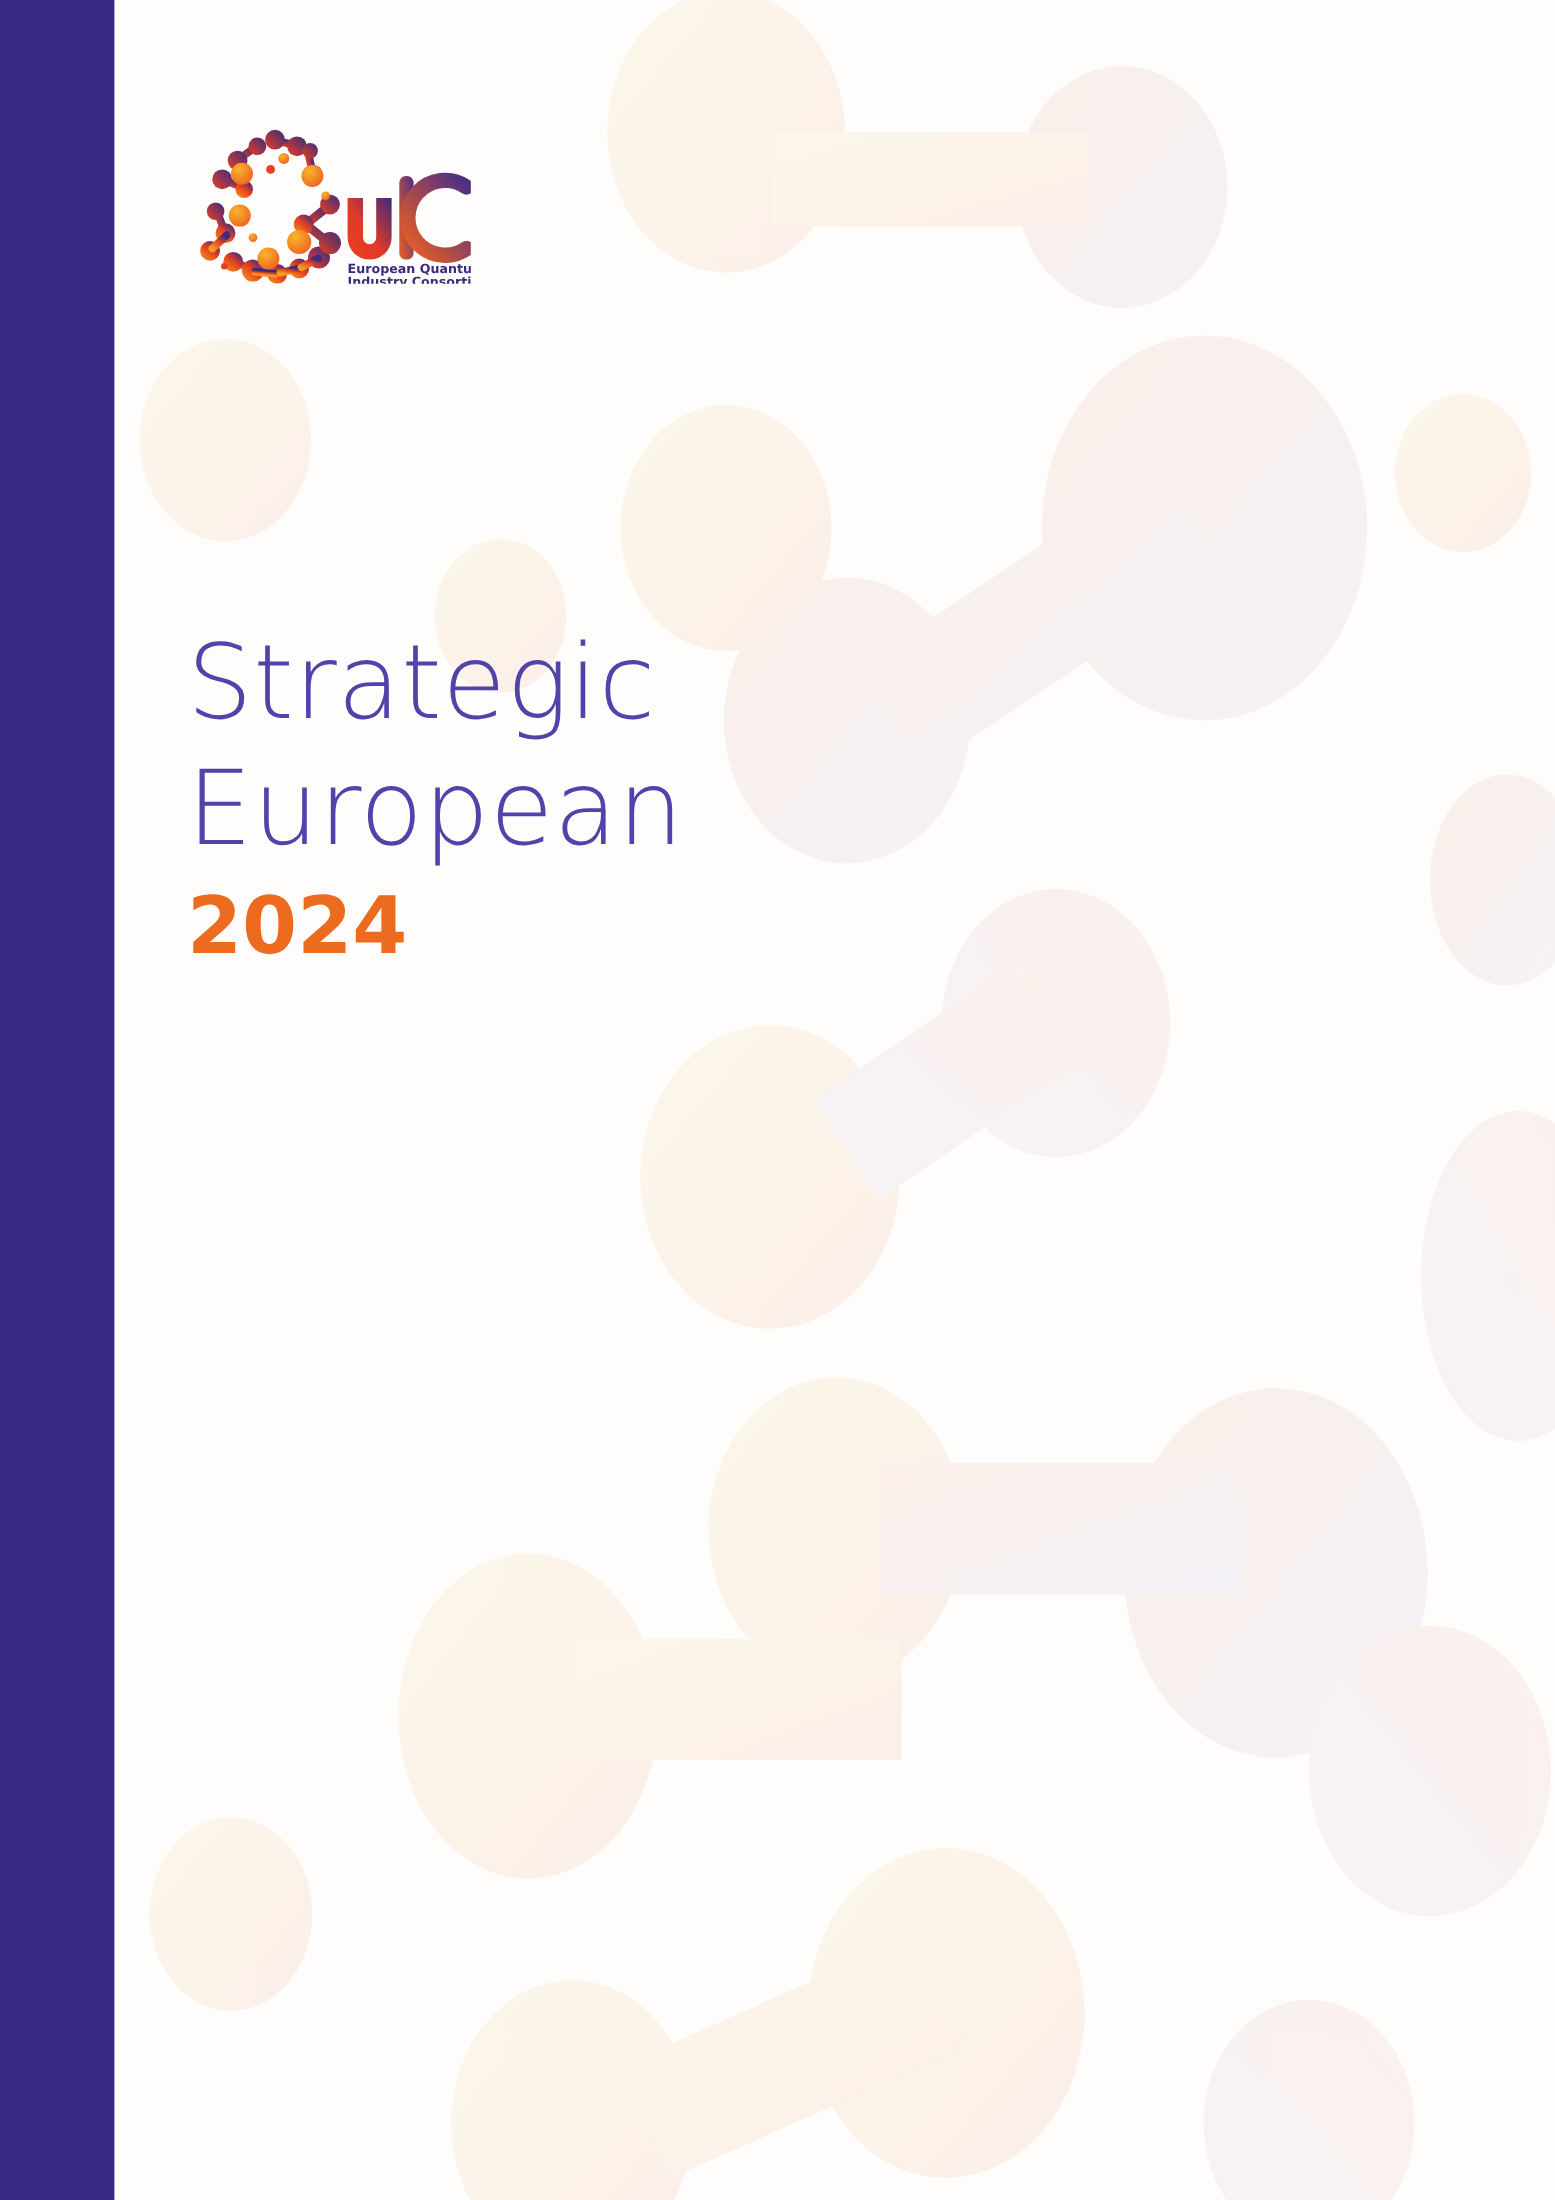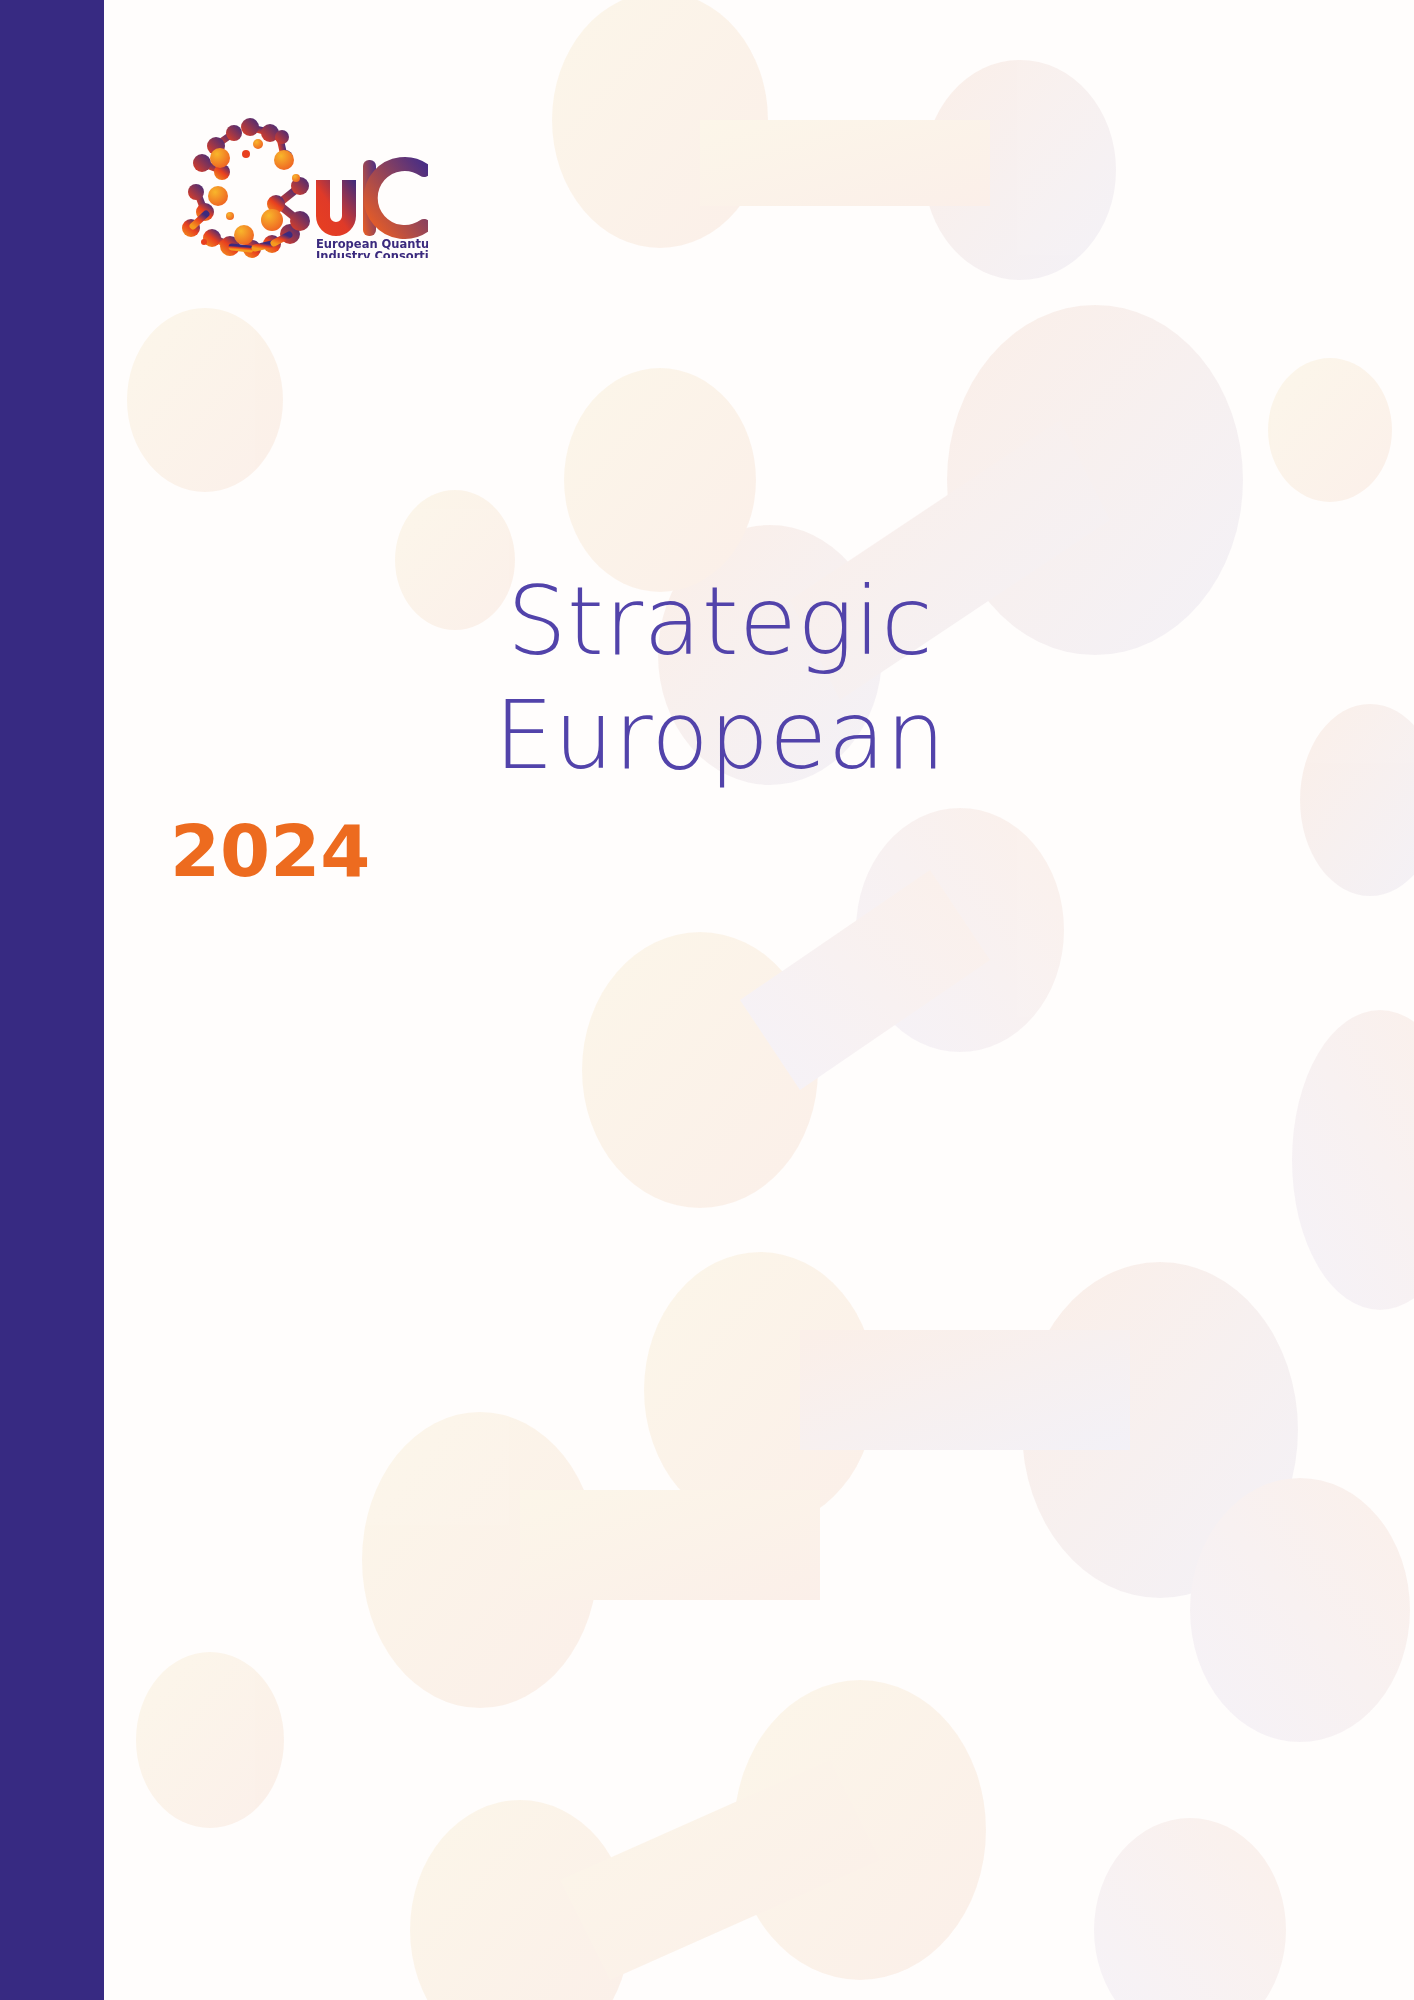--- a/index.html
+++ b/index.html
@@ -60,30 +60,29 @@
     width: 1100px;
   }
   .title-line {
     font-family: "DejaVu Sans", sans-serif;
     font-weight: 300;
     font-size: 94px;
     line-height: 114px;
     letter-spacing: 0.5px;
     color: #5243AA;
     white-space: nowrap;
-    text-align: center;
   }
   .year-line {
     font-family: "DejaVu Sans", sans-serif;
     font-weight: 700;
     font-size: 72px;
     line-height: 92px;
     letter-spacing: 0px;
     color: #ED6B1F;
-    margin-top: 12px;
+    margin-top: 2px;
   }
 </style>
 </head>
 <body>
 
 <div class="page">
 
   <div class="bg-watermark">
     <svg viewBox="0 0 1414 2000" xmlns="http://www.w3.org/2000/svg">
       <defs>

